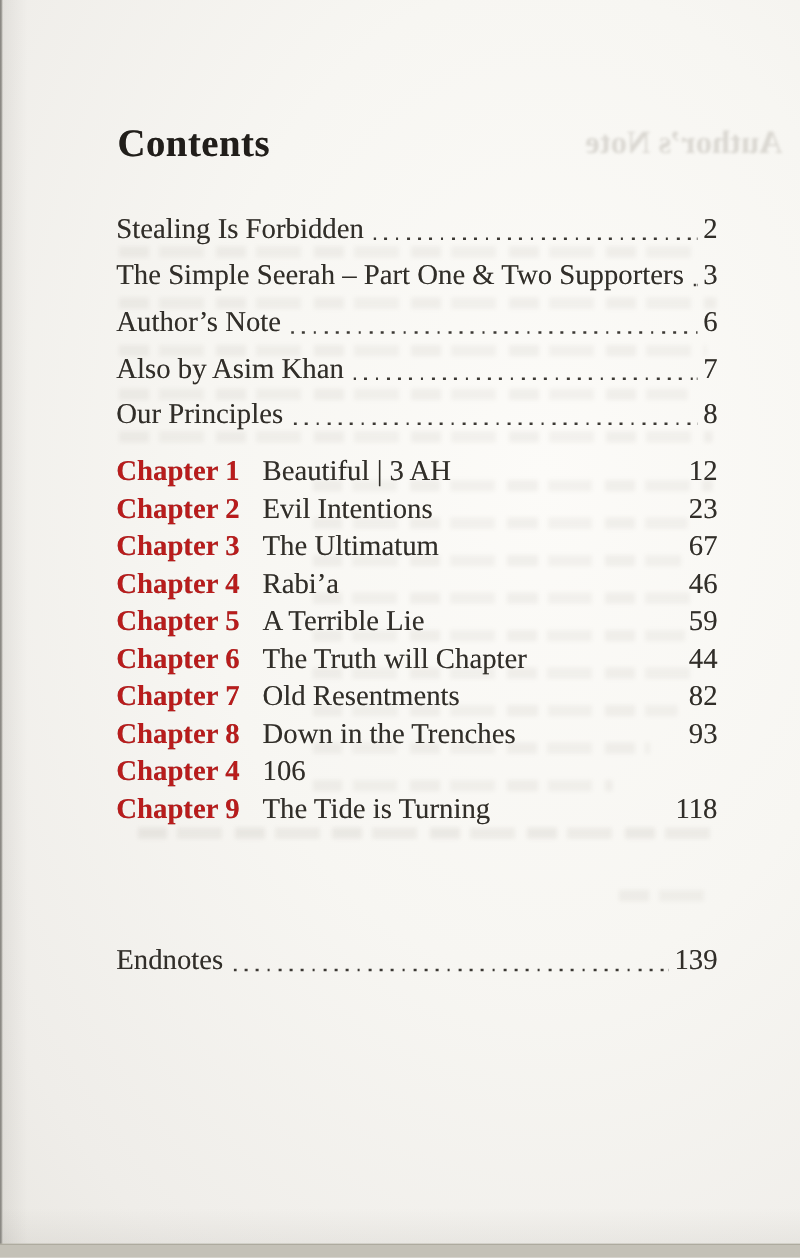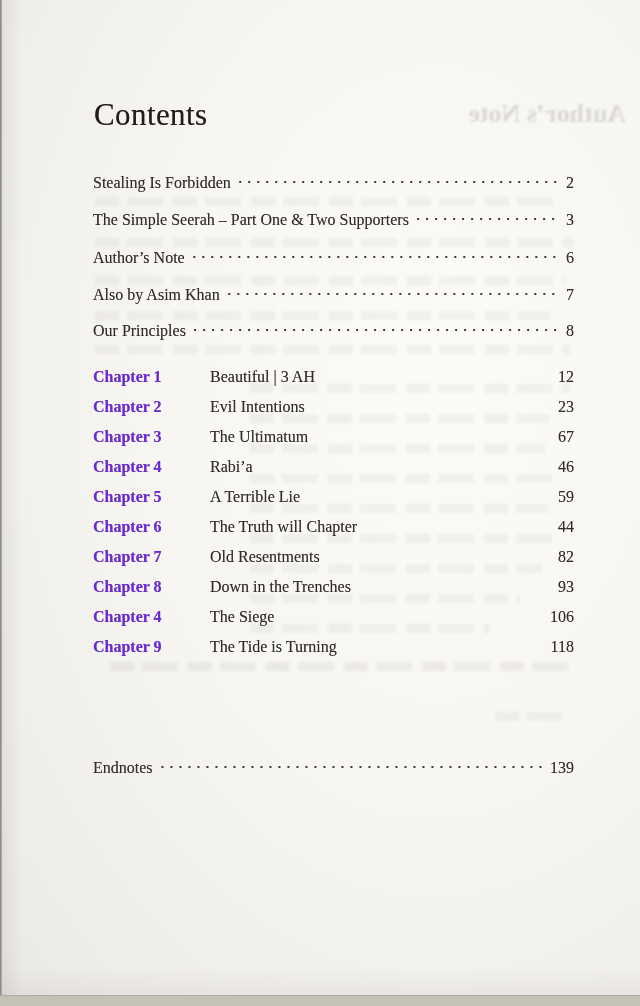--- a/index.html
+++ b/index.html
@@ -42,53 +42,53 @@
     border-top: 1px solid #aeab9f;
   }
 
   .toc-title {
     position: absolute;
     left: 94px;
     top: 98px;
     margin: 0;
     font-size: 31px;
     line-height: 34px;
-    font-weight: normal;
+    font-weight: bold;
     letter-spacing: 0.4px;
     color: #211e1a;
     text-shadow: 0 0 0.5px rgba(33,30,26,0.55);
   }
 
   .row {
     position: absolute;
     left: 93px;
     right: 66px;
     display: flex;
-    align-items: center;
-    font-size: 16px;
+    align-items: flex-end;
+    font-size: 23px;
     line-height: 22px;
     color: #312e29;
     text-shadow: 0 0 0.4px rgba(49,46,41,0.45);
     white-space: nowrap;
   }
   .leader {
     flex: 1;
     height: 2.2px;
     margin: 0 5px 2px 8px;
     background-image: repeating-linear-gradient(to right,
       #3c3934 0, #3c3934 2.2px, transparent 2.2px, transparent 9px);
     background-position: right;
   }
   .num { text-align: right; }
 
   .ch-label {
     width: 117px;
     flex: 0 0 117px;
     font-weight: bold;
-    color: #6d28d9;
+    color: #b91c1c;
   }
   .ch-title { flex: 1; }
 
   
   .bleed-heading {
     position: absolute;
     left: 396px;
     top: 99px;
     width: 230px;
     font-size: 26px;
@@ -201,21 +201,20 @@
     <span class="ch-title">Old Resentments</span>
     <span class="num">82</span>
   </div>
   <div class="row" style="top:576px">
     <span class="ch-label">Chapter 8</span>
     <span class="ch-title">Down in the Trenches</span>
     <span class="num">93</span>
   </div>
   <div class="row" style="top:606px">
     <span class="ch-label">Chapter 4</span>
-    <span class="ch-title">The Siege</span>
     <span class="num">106</span>
   </div>
   <div class="row" style="top:636px">
     <span class="ch-label">Chapter 9</span>
     <span class="ch-title">The Tide is Turning</span>
     <span class="num">118</span>
   </div>
 
   <div class="row" style="top:757px">
     <span>Endnotes</span>

